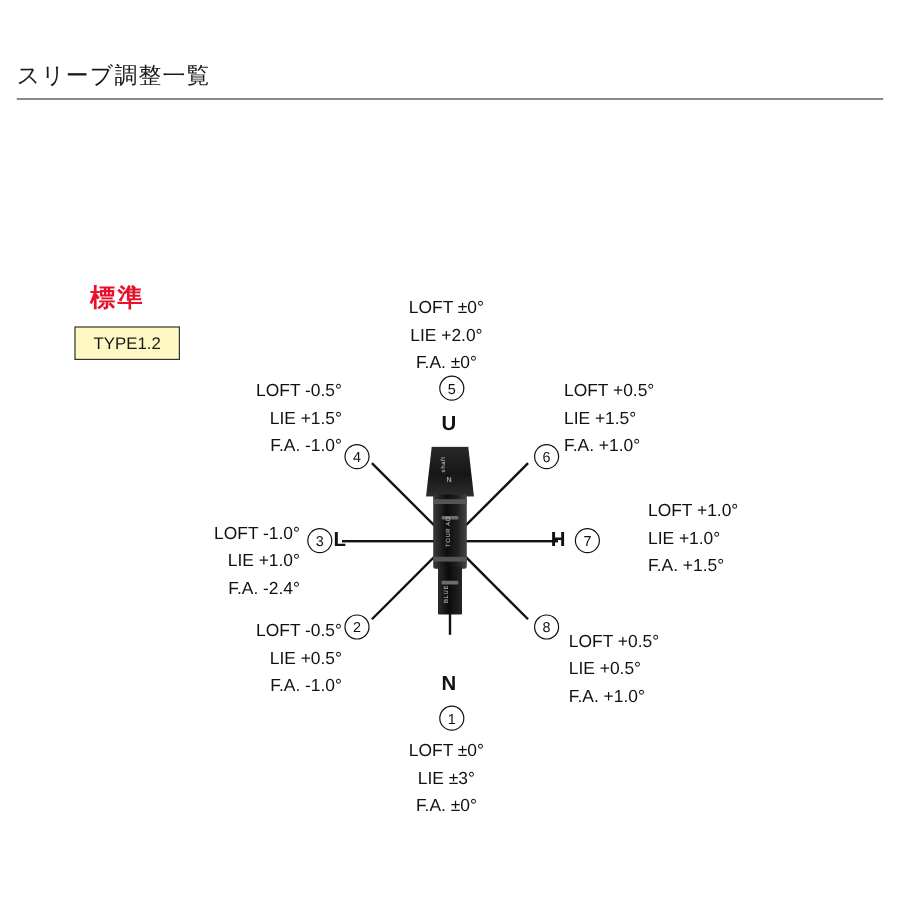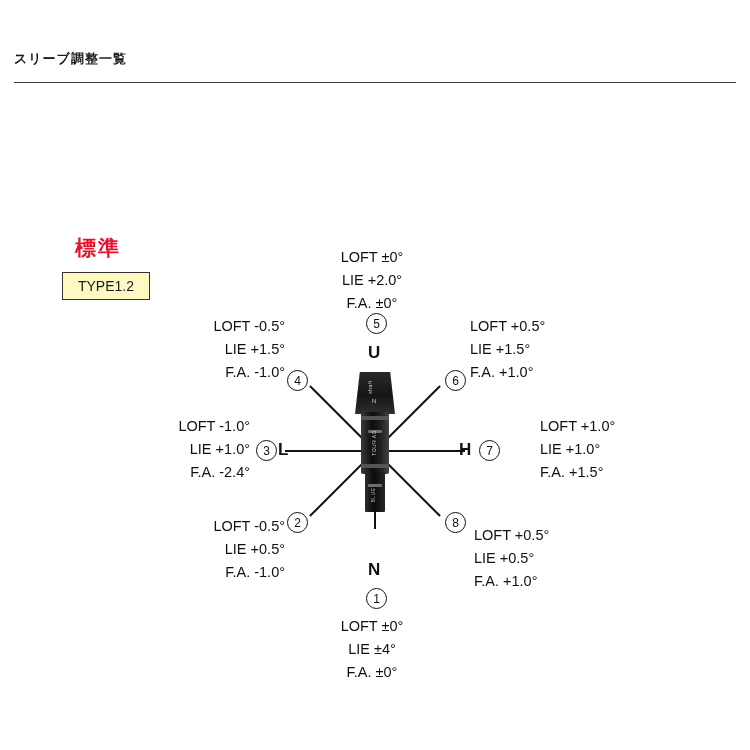--- a/index.html
+++ b/index.html
@@ -20,24 +20,23 @@
     width: 750px;
     height: 750px;
     background: #fff;
   }
 
   
   #title {
     position: absolute;
     left: 14px;
     top: 50px;
-    font-size: 13px;
+    font-size: 19px;
     letter-spacing: 1px;
     color: #1a1a1a;
-    font-weight: bold;
   }
   #title-rule {
     position: absolute;
     left: 14px;
     top: 82px;
     width: 722px;
     height: 1px;
     background: #3a3a3a;
   }
   #intro {
@@ -236,35 +235,35 @@
       <div>LIE +2.0°</div>
       <div>F.A. ±0°</div>
     </div>
 
     <div class="spec r" style="left:110px; top:315px; width:175px;">
       <div>LOFT -0.5°</div>
       <div>LIE +1.5°</div>
       <div>F.A. -1.0°</div>
     </div>
 
-    <div class="spec r" style="left:85px; top:415px; width:165px;">
+    <div class="spec r" style="left:85px; top:434px; width:165px;">
       <div>LOFT -1.0°</div>
       <div>LIE +1.0°</div>
       <div>F.A. -2.4°</div>
     </div>
 
     <div class="spec r" style="left:110px; top:515px; width:175px;">
       <div>LOFT -0.5°</div>
       <div>LIE +0.5°</div>
       <div>F.A. -1.0°</div>
     </div>
 
     <div class="spec c" style="left:272px; top:615px; width:200px;">
       <div>LOFT ±0°</div>
-      <div>LIE ±4°</div>
+      <div>LIE ±3°</div>
       <div>F.A. ±0°</div>
     </div>
 
     <div class="spec l" style="left:470px; top:315px; width:180px;">
       <div>LOFT +0.5°</div>
       <div>LIE +1.5°</div>
       <div>F.A. +1.0°</div>
     </div>
 
     <div class="spec l" style="left:520px; top:415px; width:180px;margin-left:20px;">

